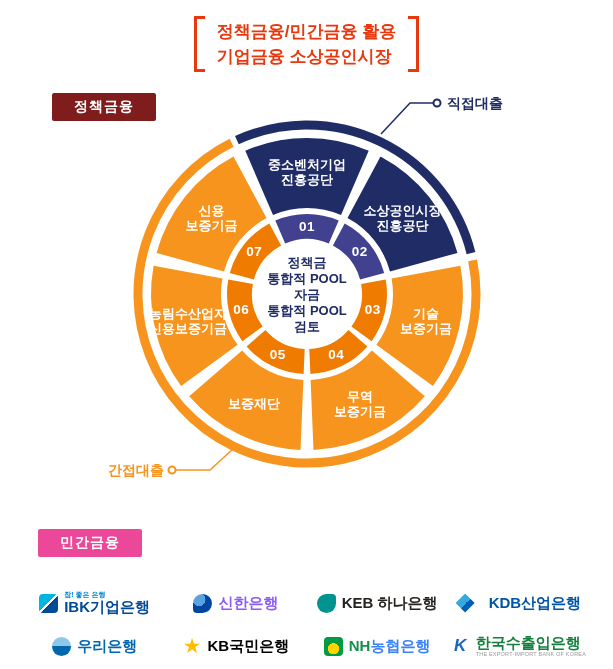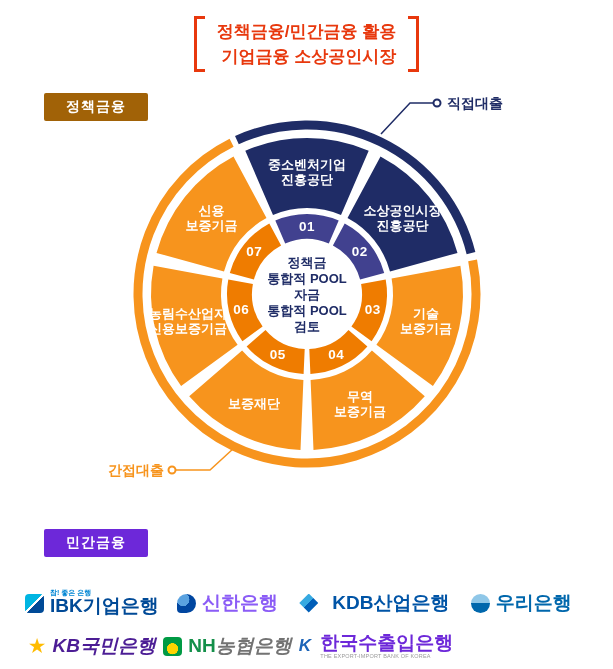--- a/index.html
+++ b/index.html
@@ -5,60 +5,60 @@
   * { box-sizing: border-box; margin: 0; padding: 0; }
   html,body { background:#fff; }
   body { font-family: "Liberation Sans", sans-serif; }
   .page { position: relative; width: 613px; height: 669px; background: #ffffff; overflow: hidden; margin: 0 auto; }
 
   
   .title-wrap { position: absolute; top: 16px; left: 0; width: 100%; display: flex; justify-content: center; align-items: stretch; }
   .bracket { width: 11px; border: 3px solid #e8380d; }
   .bracket-left { border-right: 0; margin-right: 12px; }
   .bracket-right { border-left: 0; margin-left: 12px; }
-  .title-text { text-align: right; color: #e8380d; font-weight: bold; font-size: 17px; line-height: 25px; padding: 3px 0; }
+  .title-text { text-align: left; color: #e8380d; font-weight: bold; font-size: 17px; line-height: 25px; padding: 3px 0; }
 
   
   .badge { position: absolute; color: #fff; font-weight: bold; font-size: 14px; padding: 5px 22px; border-radius: 2px; letter-spacing: 1px; }
-  .badge-policy { left: 44px; top: 93px; background: #a16207; }
-  .badge-private { left: 44px; top: 529px; background: #6d28d9; }
+  .badge-policy { left: 52px; top: 93px; background: #7f1d1d; }
+  .badge-private { left: 38px; top: 529px; background: #ec4899; }
 
   
   .diagram { position: absolute; top: 88px; left: 0; width: 613px; height: 412px; }
   svg text { font-family: "Liberation Sans", sans-serif; }
 
   
   .banks { position: absolute; top: 586px; left: 24px; right: 24px; display: grid; grid-template-columns: repeat(4, 1fr); row-gap: 9px; }
   .bank { display: flex; align-items: center; justify-content: center; gap: 6px; height: 34px; }
   .bmeta { display: flex; flex-direction: column; align-items: flex-start; line-height: 1.1; }
-  .bname { font-size: 19px; font-weight: bold; white-space: nowrap; }
+  .bname { font-size: 15px; font-weight: bold; white-space: nowrap; }
   .tag-top { font-size: 7px; color: #0086d4; font-weight: bold; }
   .tag-bottom { font-size: 5.5px; color: #9a9a9a; letter-spacing: 0.2px; }
 
   .bicon { width: 19px; height: 19px; flex: 0 0 auto; display: inline-flex; align-items: center; justify-content: center; font-weight: bold; }
   .i-ibk { border-radius: 4px; background: linear-gradient(135deg, #00b5e2 0 45%, #ffffff 45% 55%, #004a97 55% 100%); }
   .i-shinhan { border-radius: 50% 50% 50% 4px; background: radial-gradient(circle at 32% 30%, #5aa2e0 0 34%, #0046a0 35% 100%); }
   .i-hana { border-radius: 50% 4px 50% 50%; background: #009490; }
   .i-kdb { clip-path: polygon(50% 0, 100% 50%, 50% 100%, 0 50%); background: linear-gradient(135deg, #36a9e1 50%, #005eb8 50%); }
   .i-woori { border-radius: 50%; background: linear-gradient(180deg, #8fc7e8 0 45%, #0067ac 45% 100%); }
   .i-kb { color: #ffbc00; font-size: 18px; }
   .i-kb::before { content: "★"; }
   .i-nh { border-radius: 4px; background: radial-gradient(circle at 50% 62%, #ffd400 0 36%, #009a44 38% 100%); }
   .i-exim { color: #1c64b8; font-size: 17px; font-style: italic; }
   .i-exim::before { content: "K"; }
 
   .c-ibk { color: #004a97; }
   .c-shinhan { color: #8b5cf6; }
   .c-hana { color: #26221f; }
   .c-kdb { color: #0054a6; padding-left: 8px; }
   .c-woori { color: #0067ac; text-align: center; }
-  .c-kb { color: #4c1d95; font-style: italic; }
-  .c-exim { color: #6d28d9; text-align: right; }
+  .c-kb { color: #000000; }
+  .c-exim { color: #15803d; text-align: right; }
   .nh-g { color: #14904a; text-align: center; }
-  .nh-b { color: #737373; font-style: italic; }
+  .nh-b { color: #3b82f6; }
 </style>
 </head>
 <body>
 
 <div class="page">
 
   <div class="title-wrap">
     <div class="bracket bracket-left"></div>
     <div class="title-text">
       <div>정책금융/민간금융 활용</div>
@@ -136,20 +136,24 @@
         <span class="tag-top">참! 좋은 은행</span>
         <span class="bname c-ibk">IBK기업은행</span>
       </span>
     </div>
 
     <div class="bank">
       <span class="bicon i-shinhan"></span>
       <span class="bname c-shinhan">신한은행</span>
     </div>
 
+    <div class="bank">
+      <span class="bicon i-hana"></span>
+      <span class="bname c-hana">KEB 하나은행</span>
+    </div>
 
     <div class="bank">
       <span class="bicon i-kdb"></span>
       <span class="bname c-kdb">KDB산업은행</span>
     </div>
 
     <div class="bank">
       <span class="bicon i-woori"></span>
       <span class="bname c-woori">우리은행</span>
     </div>

